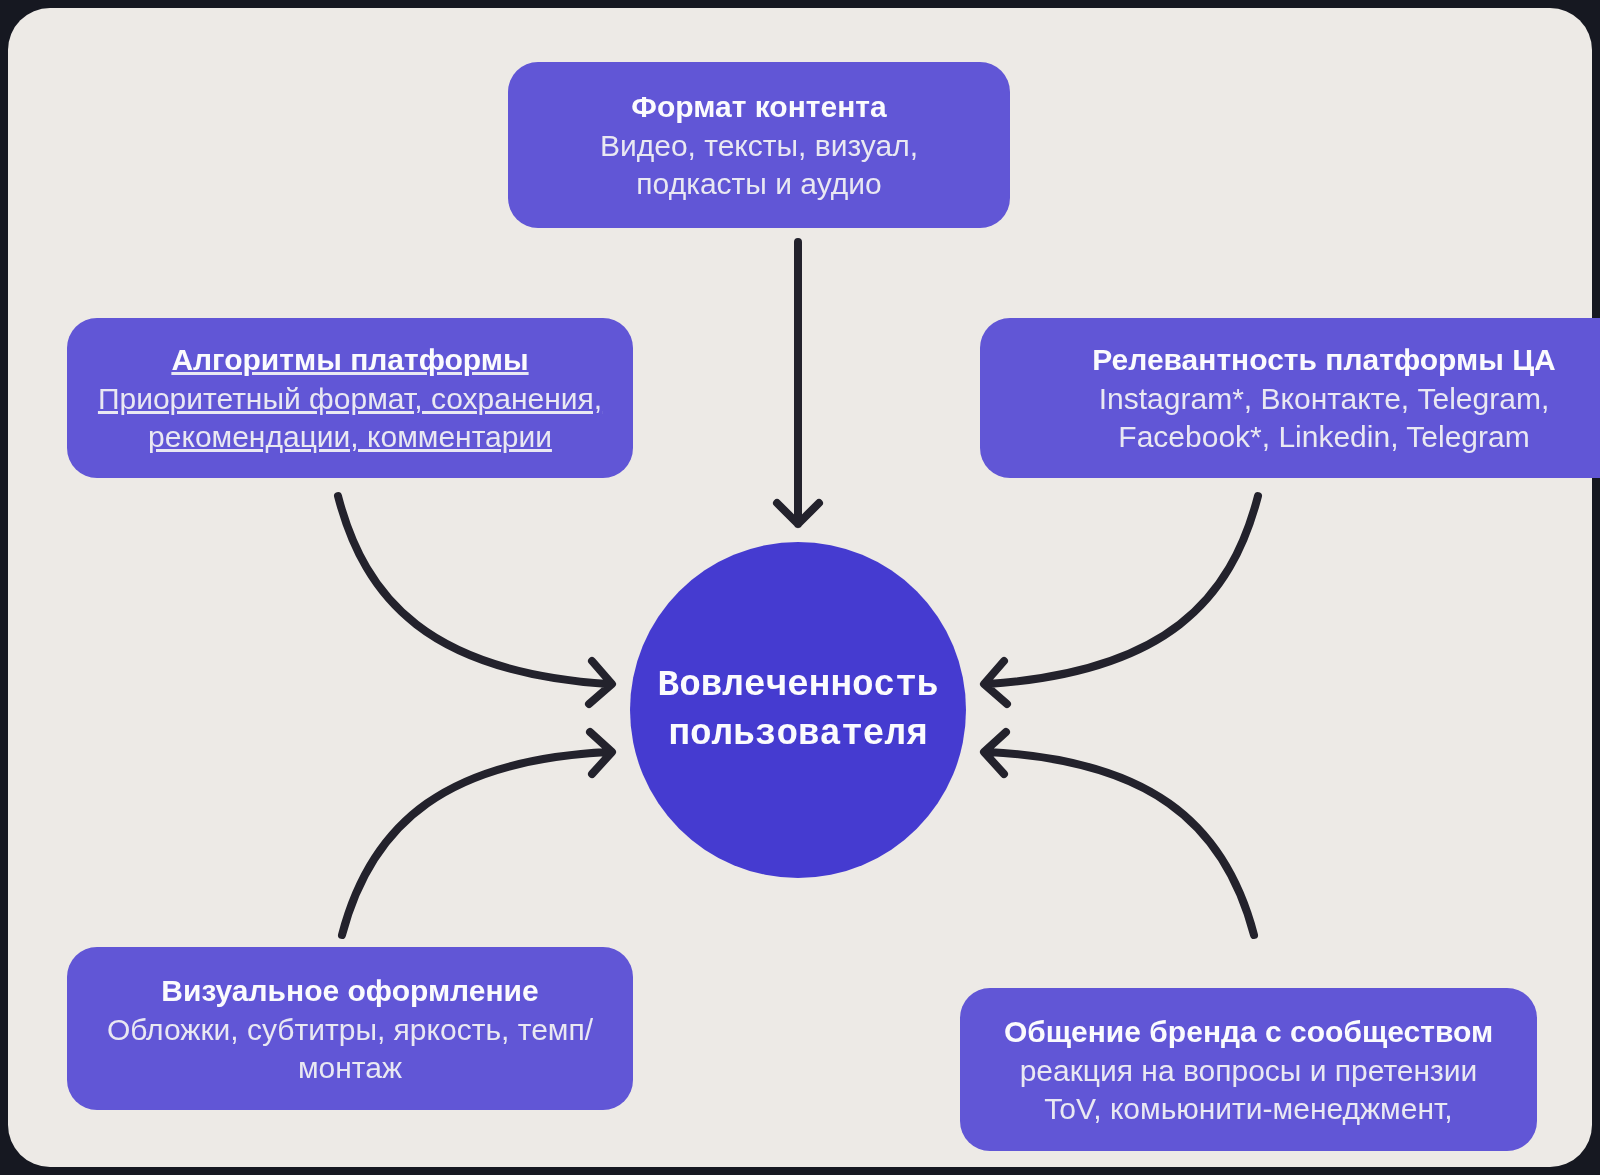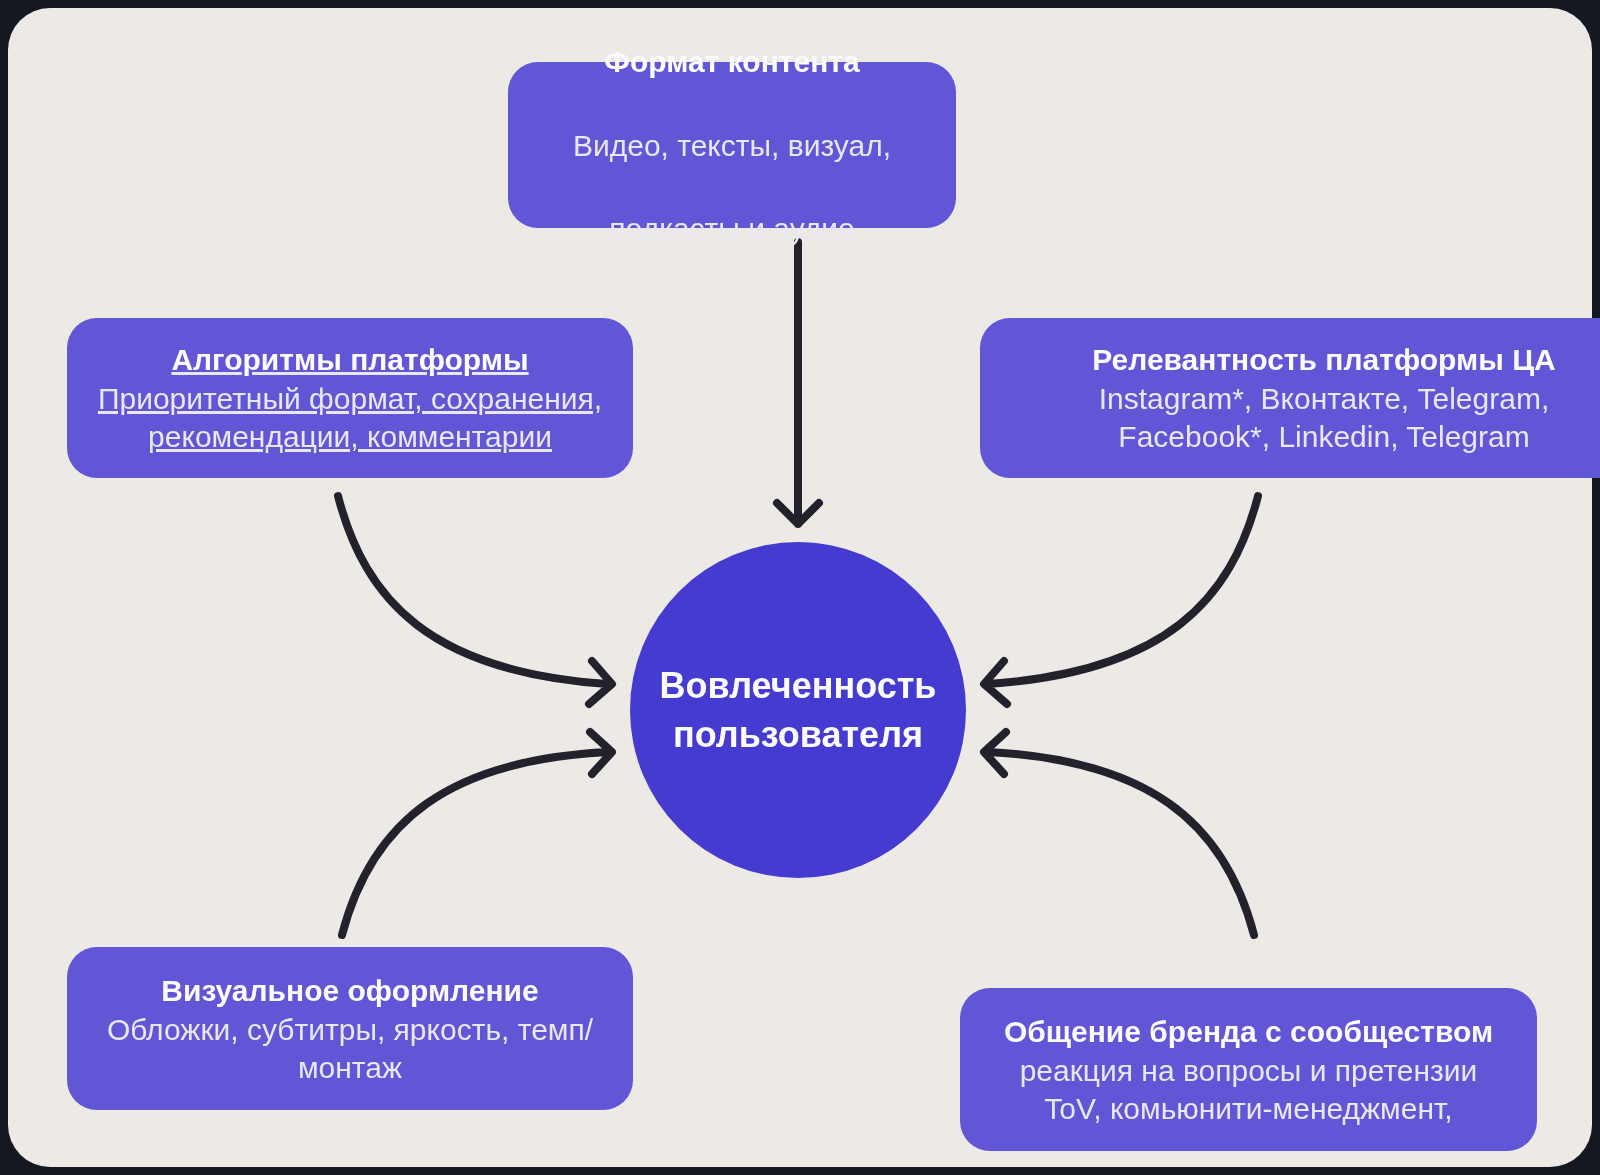--- a/index.html
+++ b/index.html
@@ -39,39 +39,40 @@
     font-size: 30px;
     line-height: 40px;
     color: var(--title_text, #fbfbfd);
     white-space: nowrap;
   }
   .node-line {
     font-size: 30px;
     line-height: 38px;
     white-space: nowrap;
   }
-  #node-format   { left: 508px; top: 62px;  width: 448px; height: 166px; gap: 45px; }
+  #node-format   { left: 508px; top: 62px;  width: 502px; height: 166px; }
   #node-algo     { left: 67px;  top: 318px; width: 566px; height: 160px; text-decoration: underline; }
   #node-relevance{ left: 960px; top: 318px; width: 688px; height: 160px; margin-left: 20px; }
   #node-visual   { left: 67px;  top: 947px; width: 566px; height: 163px; }
   #node-brand    { left: 960px; top: 988px; width: 577px; height: 163px; }
 
   .center-circle {
     position: absolute;
     left: 630px;
     top: 542px;
     width: 336px;
     height: 336px;
     border-radius: 50%;
     background: var(--circle, #453bd0);
     display: flex;
     flex-direction: column;
     justify-content: center;
     align-items: center;
     text-align: center;
+    font-family: Liberation Mono, monospace;
   }
   .center-line {
     font-weight: bold;
     font-size: 36px;
     line-height: 49px;
     color: var(--title_text, #fbfbfd);
     white-space: nowrap;
   }
   svg.arrows {
     position: absolute;

